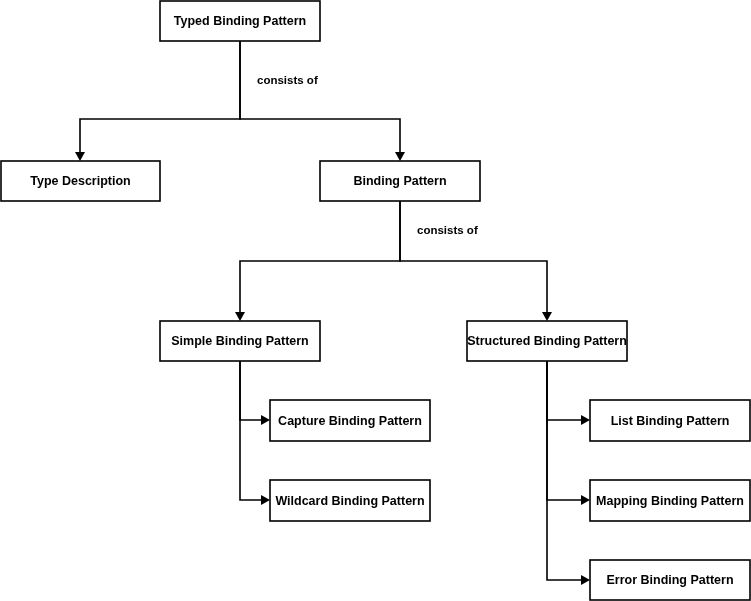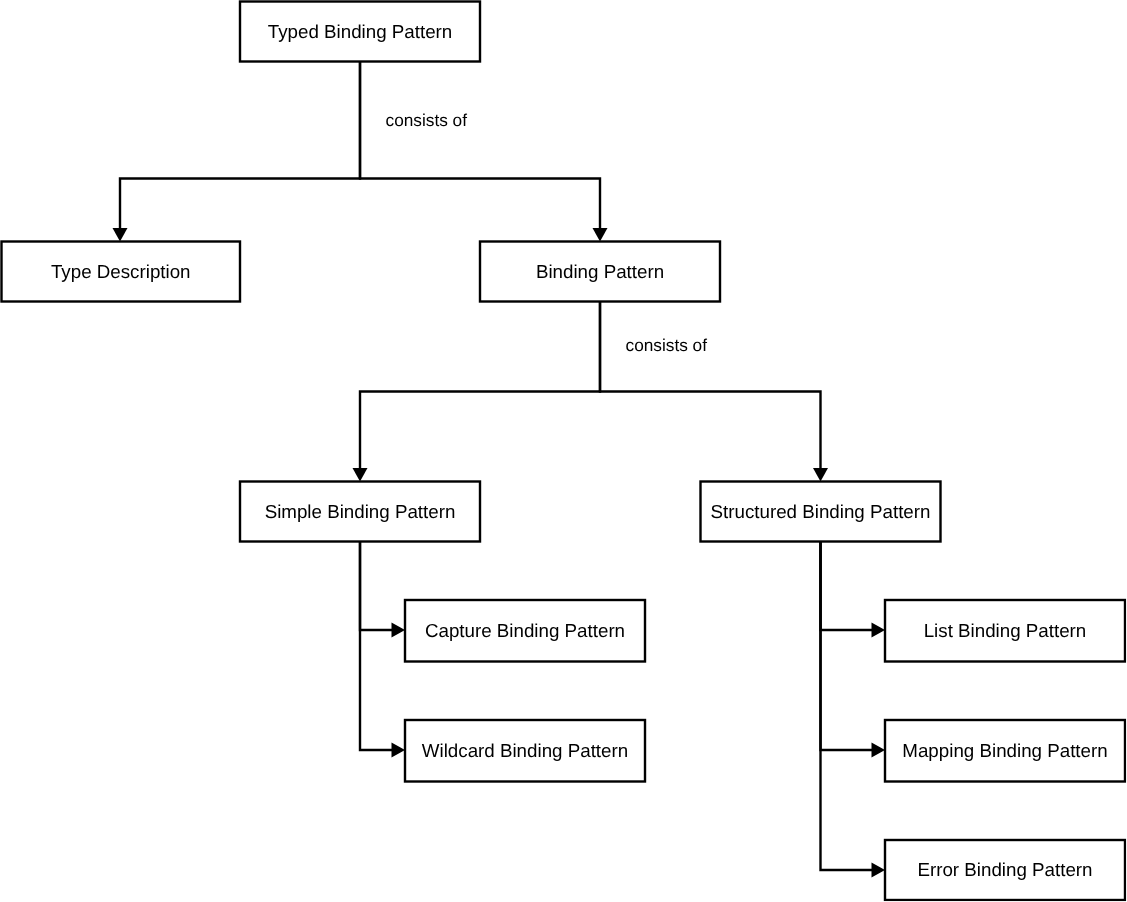--- a/index.html
+++ b/index.html
@@ -7,20 +7,21 @@
     padding: 0;
     background: #ffffff;
   }
   #diagram-root {
     position: relative;
     width: 751px;
     height: 601px;
     background: #ffffff;
     font-family: "Liberation Sans", sans-serif;
     overflow: hidden;
+    font-weight: bold;
   }
   svg#diagram-svg {
     position: absolute;
     left: 0;
     top: 0;
     width: 751px;
     height: 601px;
     display: block;
   }
   .node-rect {

